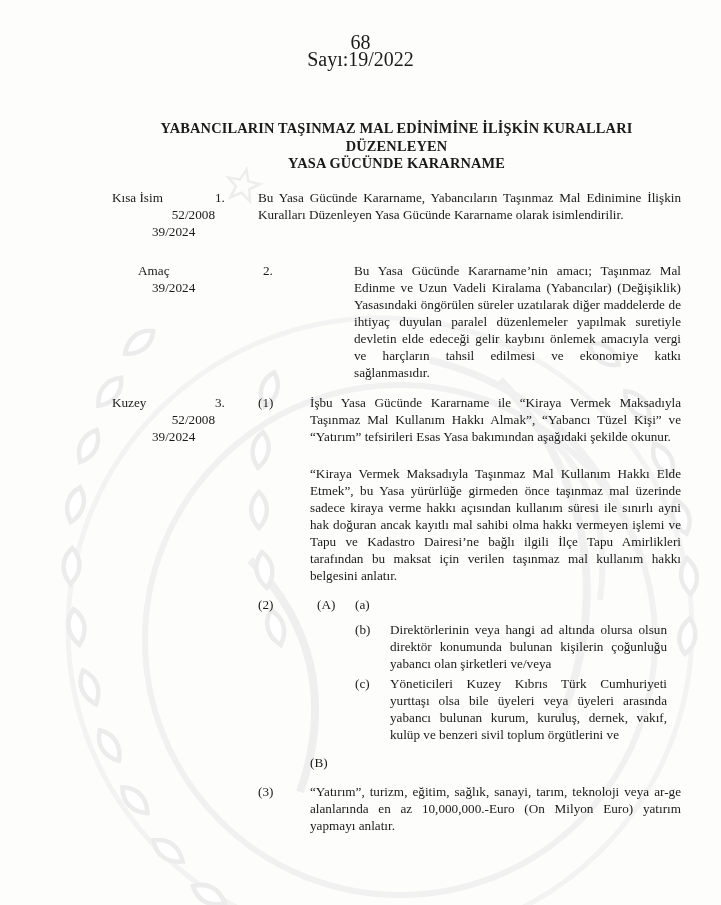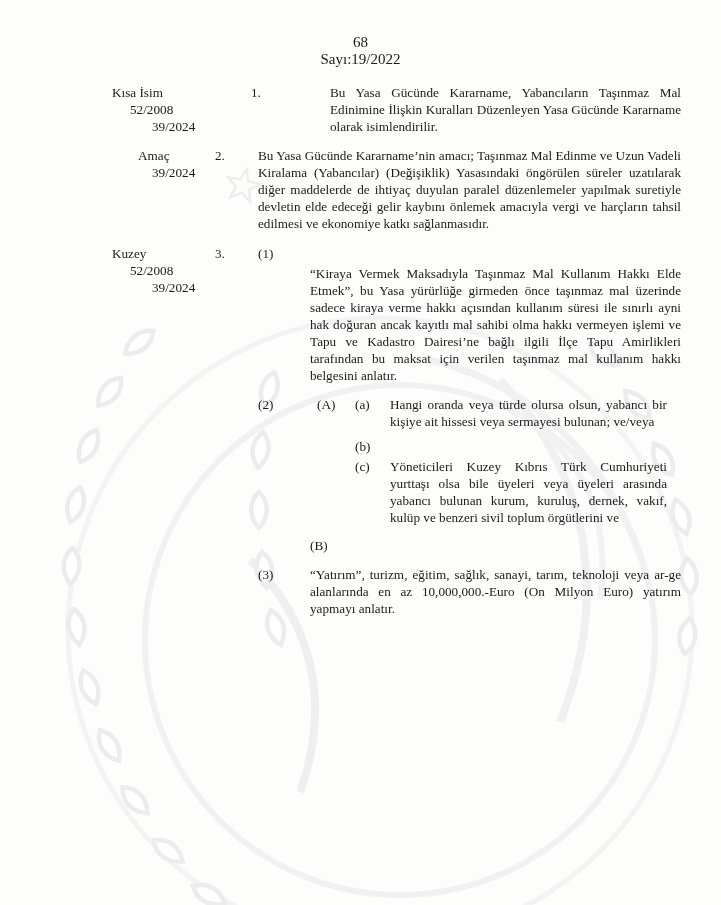--- a/index.html
+++ b/index.html
@@ -11,21 +11,21 @@
     position:relative;
     overflow:hidden;
   }
   .page { position:relative; width:721px; height:905px; }
 
   
   .watermark { position:absolute; inset:0; z-index:0; pointer-events:none; }
 
   .content { position:relative; z-index:1; font-size:13.2px; line-height:17px; }
 
-  .header { padding-top:34px; text-align:center; font-size:15px; }
+  .header { padding-top:34px; text-align:center; font-size:20px; }
   .page-number { display:block; }
   .issue-line  { display:block; }
 
   .doc-title {
     margin:52px 40px 0 112px;
     text-align:center;
     font-weight:bold;
     font-size:14.4px;
     line-height:17.5px;
     letter-spacing:0.15px;
@@ -35,27 +35,27 @@
     text-align:center;
     font-size:13.4px;
   }
 
   .sections { margin-top:16px; }
   .section {
     display:grid;
     grid-template-columns:103px 43px 1fr;
     margin:0 40px 0 112px;
   }
-  .sec-1 { margin-bottom:12px;gap:36px; }
-  .sec-2 { margin-bottom:13px; }
+  .sec-1 { margin-bottom:22px; }
+  .sec-2 { margin-bottom:13px;gap:48px; }
 
   .margin-labels { }
   .margin-labels span { display:block; }
   .li-0 { padding-left:0; }
-  .li-1 { padding-left:18px; }
+  .li-1 { padding-left:18px;text-align:right; }
   .li-2 { padding-left:40px; }
   .li-a { padding-left:26px; }
 
   .sec-num { }
 
   p { margin:0; }
   .just { text-align:justify; }
 
   .clause { display:grid; grid-template-columns:52px 1fr; }
   .cmark { }
@@ -125,20 +125,24 @@
     <use href="#leafp" transform="translate(686,646) rotate(8)"></use>
   </svg>
 
   <div class="content">
 
     <div class="header">
       <span class="page-number">68</span>
       <span class="issue-line">Sayı:19/2022</span>
     </div>
 
+    <div class="doc-title">
+      <div>YABANCILARIN TAŞINMAZ MAL EDİNİMİNE İLİŞKİN KURALLARI DÜZENLEYEN</div>
+      <div>YASA GÜCÜNDE KARARNAME</div>
+    </div>
 
 
     <div class="sections">
 
       <div class="section sec-1">
         <div class="margin-labels">
           <span class="li-0">Kısa İsim</span>
           <span class="li-1">52/2008</span>
           <span class="li-2">39/2024</span>
         </div>
@@ -165,37 +169,38 @@
           <span class="li-1">52/2008</span>
           <span class="li-2">39/2024</span>
         </div>
         <div class="sec-num">3.</div>
 
         <div>
 
           <div class="clause">
             <span class="cmark">(1)</span>
             <div>
+              <p class="just">İşbu Yasa Gücünde Kararname ile “Kiraya Vermek Maksadıyla Taşınmaz Mal Kullanım Hakkı Almak”, “Yabancı Tüzel Kişi” ve “Yatırım” tefsirileri Esas Yasa bakımından aşağıdaki şekilde okunur.</p>
               <p class="just mt-para2">“Kiraya Vermek Maksadıyla Taşınmaz Mal Kullanım Hakkı Elde Etmek”, bu Yasa yürürlüğe girmeden önce taşınmaz mal üzerinde sadece kiraya verme hakkı açısından kullanım süresi ile sınırlı ayni hak doğuran ancak kayıtlı mal sahibi olma hakkı vermeyen işlemi ve Tapu ve Kadastro Dairesi’ne bağlı ilgili İlçe Tapu Amirlikleri tarafından bu maksat için verilen taşınmaz mal kullanım hakkı belgesini anlatır.</p>
             </div>
           </div>
 
           <div class="clause mt-clause2">
             <span class="cmark">(2)</span>
             <div>
 
               <div class="sub-abc">
                 <span class="amark">(A)</span>
                 <span class="amark">(a)</span>
-                <p class="just">Hangi oranda veya türde olursa olsun, yabancı bir kişiye ait hissesi veya sermayesi bulunan; ve/veya</p>
               </div>
 
               <div class="sub-abc mt-b">
                 <span class="amark"></span>
                 <span class="amark">(b)</span>
+                <p class="just">Direktörlerinin veya hangi ad altında olursa olsun direktör konumunda bulunan kişilerin çoğunluğu yabancı olan şirketleri ve/veya</p>
               </div>
 
               <div class="sub-abc mt-c">
                 <span class="amark"></span>
                 <span class="amark">(c)</span>
                 <p class="just">Yöneticileri Kuzey Kıbrıs Türk Cumhuriyeti yurttaşı olsa bile üyeleri veya üyeleri arasında yabancı bulunan kurum, kuruluş, dernek, vakıf, kulüp ve benzeri sivil toplum örgütlerini ve</p>
               </div>
 
               <div class="sub-B mt-B">
                 <span class="amark">(B)</span>

